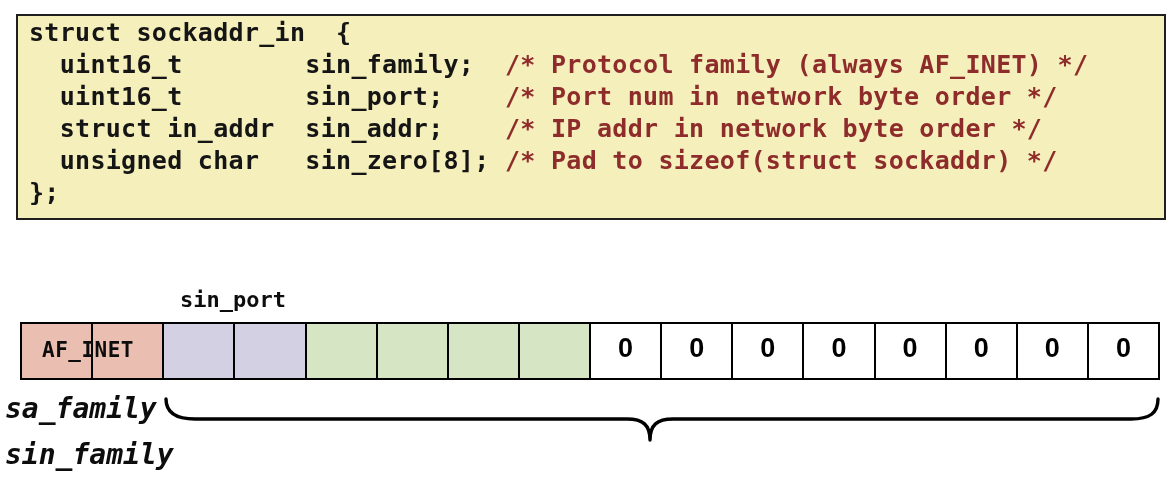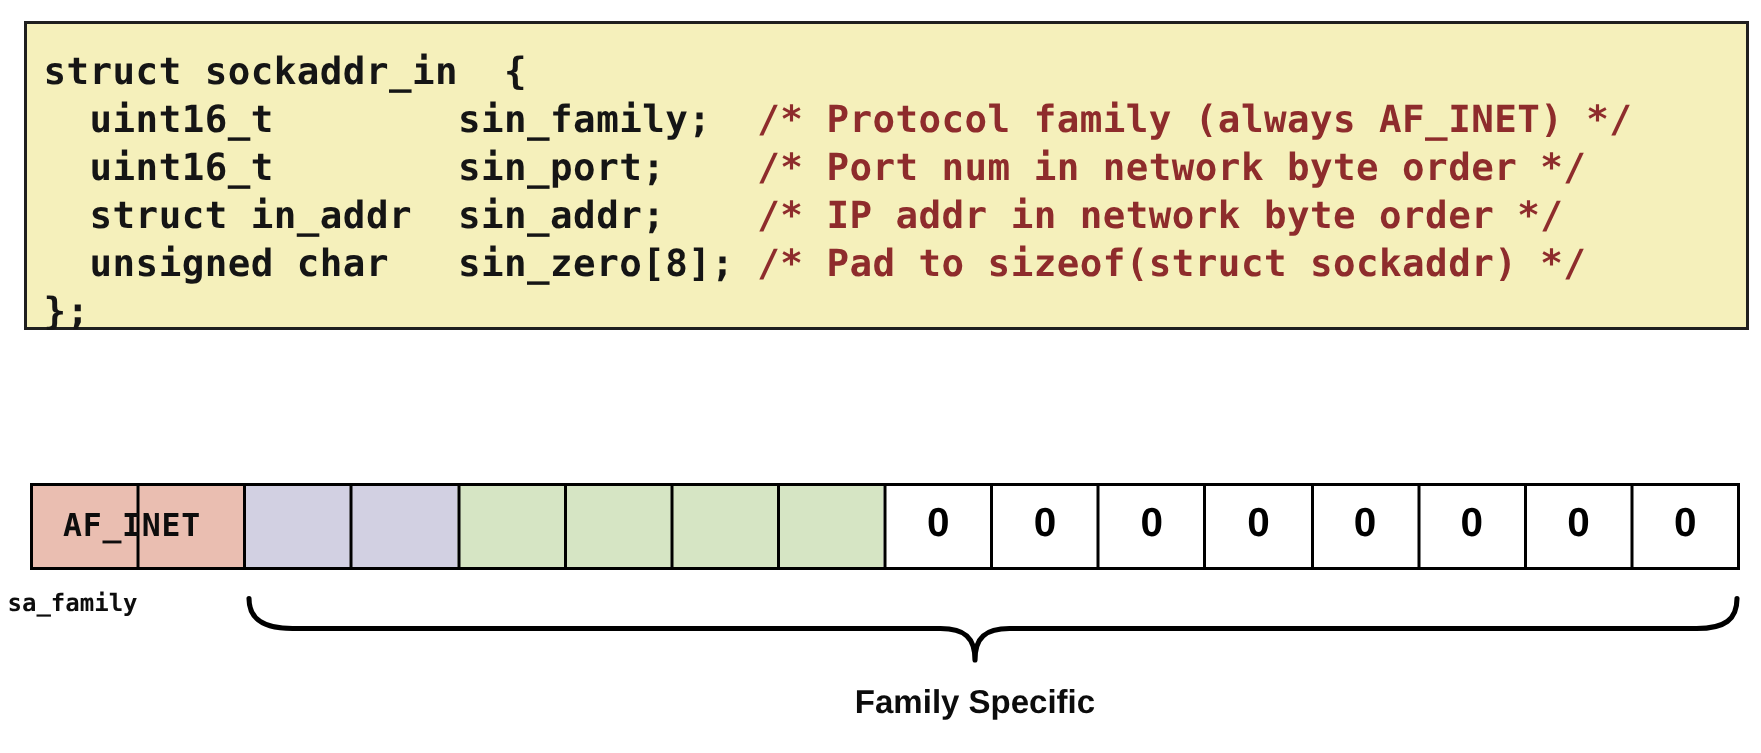--- a/index.html
+++ b/index.html
@@ -12,21 +12,21 @@
 
   
   .code-box {
     position: absolute; left: 16px; top: 14px;
     width: 1150px; height: 206px;
     box-sizing: border-box;
     border: 2px solid #1f1f1f;
     background: #f5f0bb;
   }
   .code {
-    margin: 0; padding: 16px 8px 0 11px;
+    margin: 0; padding: 1px 8px 0 11px;
     font-family: "DejaVu Sans Mono", "Liberation Mono", monospace;
     font-weight: bold;
     font-size: 25px; line-height: 32px;
     letter-spacing: 0.3px;
     color: #151515;
     white-space: pre;
   }
   .code-line { white-space: pre; }
   .code-line .comment { color: #8e2c2c; }
 
@@ -60,22 +60,23 @@
   .top-label {
     position: absolute; top: 287px; height: 28px;
     text-align: center;
     font-weight: bold; font-size: 22px; color: #0d0d0d;
   }
   #lbl-sin-port { left: 162px; width: 142px; }
   #lbl-sin-addr { left: 304px; width: 285px; }
 
   .left-label {
     position: absolute; left: 5px;
-    font-weight: bold; font-size: 16px; color: #0d0d0d;
+    font-weight: bold; font-size: 28px; color: #0d0d0d;
     white-space: pre;
+    font-style: italic;
   }
   #lbl-sa-family  { top: 392px; }
   #lbl-sin-family { top: 438px; }
 
   .brace-svg { position: absolute; left: 0; top: 0; width: 1174px; height: 502px; pointer-events: none; }
 
   .brace-label {
     position: absolute; left: 515px; top: 455px; width: 270px;
     text-align: center;
     font-family: "Liberation Sans", sans-serif;
@@ -84,20 +85,21 @@
 </style>
 </head>
 <body>
 
 <div class="stage">
 
   <div class="code-box" style="background: rgb(245, 240, 187);">
     <pre class="code"><div class="code-line"><span>struct sockaddr_in  {</span><span class="comment" style="color: rgb(142, 44, 44);"></span></div><div class="code-line"><span>  uint16_t        sin_family;  </span><span class="comment" style="color: rgb(142, 44, 44);">/* Protocol family (always AF_INET) */</span></div><div class="code-line"><span>  uint16_t        sin_port;    </span><span class="comment" style="color: rgb(142, 44, 44);">/* Port num in network byte order */</span></div><div class="code-line"><span>  struct in_addr  sin_addr;    </span><span class="comment" style="color: rgb(142, 44, 44);">/* IP addr in network byte order */</span></div><div class="code-line"><span>  unsigned char   sin_zero[8]; </span><span class="comment" style="color: rgb(142, 44, 44);">/* Pad to sizeof(struct sockaddr) */</span></div><div class="code-line"><span>};</span><span class="comment" style="color: rgb(142, 44, 44);"></span></div></pre>
   </div>
 
+  <div class="top-label" id="lbl-sin-port">sin_port</div>
 
   <div class="byte-row" id="byte-row">
       <div class="cell" style="background: rgb(234, 190, 177);"></div>
       <div class="cell" style="background: rgb(234, 190, 177);"></div>
       <div class="cell" style="background: rgb(210, 208, 226);"></div>
       <div class="cell" style="background: rgb(210, 208, 226);"></div>
       <div class="cell" style="background: rgb(214, 229, 196);"></div>
       <div class="cell" style="background: rgb(214, 229, 196);"></div>
       <div class="cell" style="background: rgb(214, 229, 196);"></div>
       <div class="cell" style="background: rgb(214, 229, 196);"></div>
@@ -107,21 +109,21 @@
       <div class="cell" style="background: rgb(255, 255, 255);">0</div>
       <div class="cell" style="background: rgb(255, 255, 255);">0</div>
       <div class="cell" style="background: rgb(255, 255, 255);">0</div>
       <div class="cell" style="background: rgb(255, 255, 255);">0</div>
       <div class="cell" style="background: rgb(255, 255, 255);">0</div>
     </div>
 
   <div class="af-inet-label">AF_INET</div>
 
   <div class="left-label" id="lbl-sa-family">sa_family</div>
+  <div class="left-label" id="lbl-sin-family">sin_family</div>
 
   <svg class="brace-svg" viewBox="0 0 1174 502">
     <path d="M 166,399 C 166,413 176,419 195,419 L 627,419 C 643,419 650,425 650,440
              C 650,425 657,419 673,419 L 1131,419 C 1150,419 1158,413 1158,399" fill="none" stroke="#000000" stroke-width="3.4" stroke-linecap="round" stroke-linejoin="round"></path>
   </svg>
 
-  <div class="brace-label">Family Specific</div>
 
 </div>
 
 </body></html>

